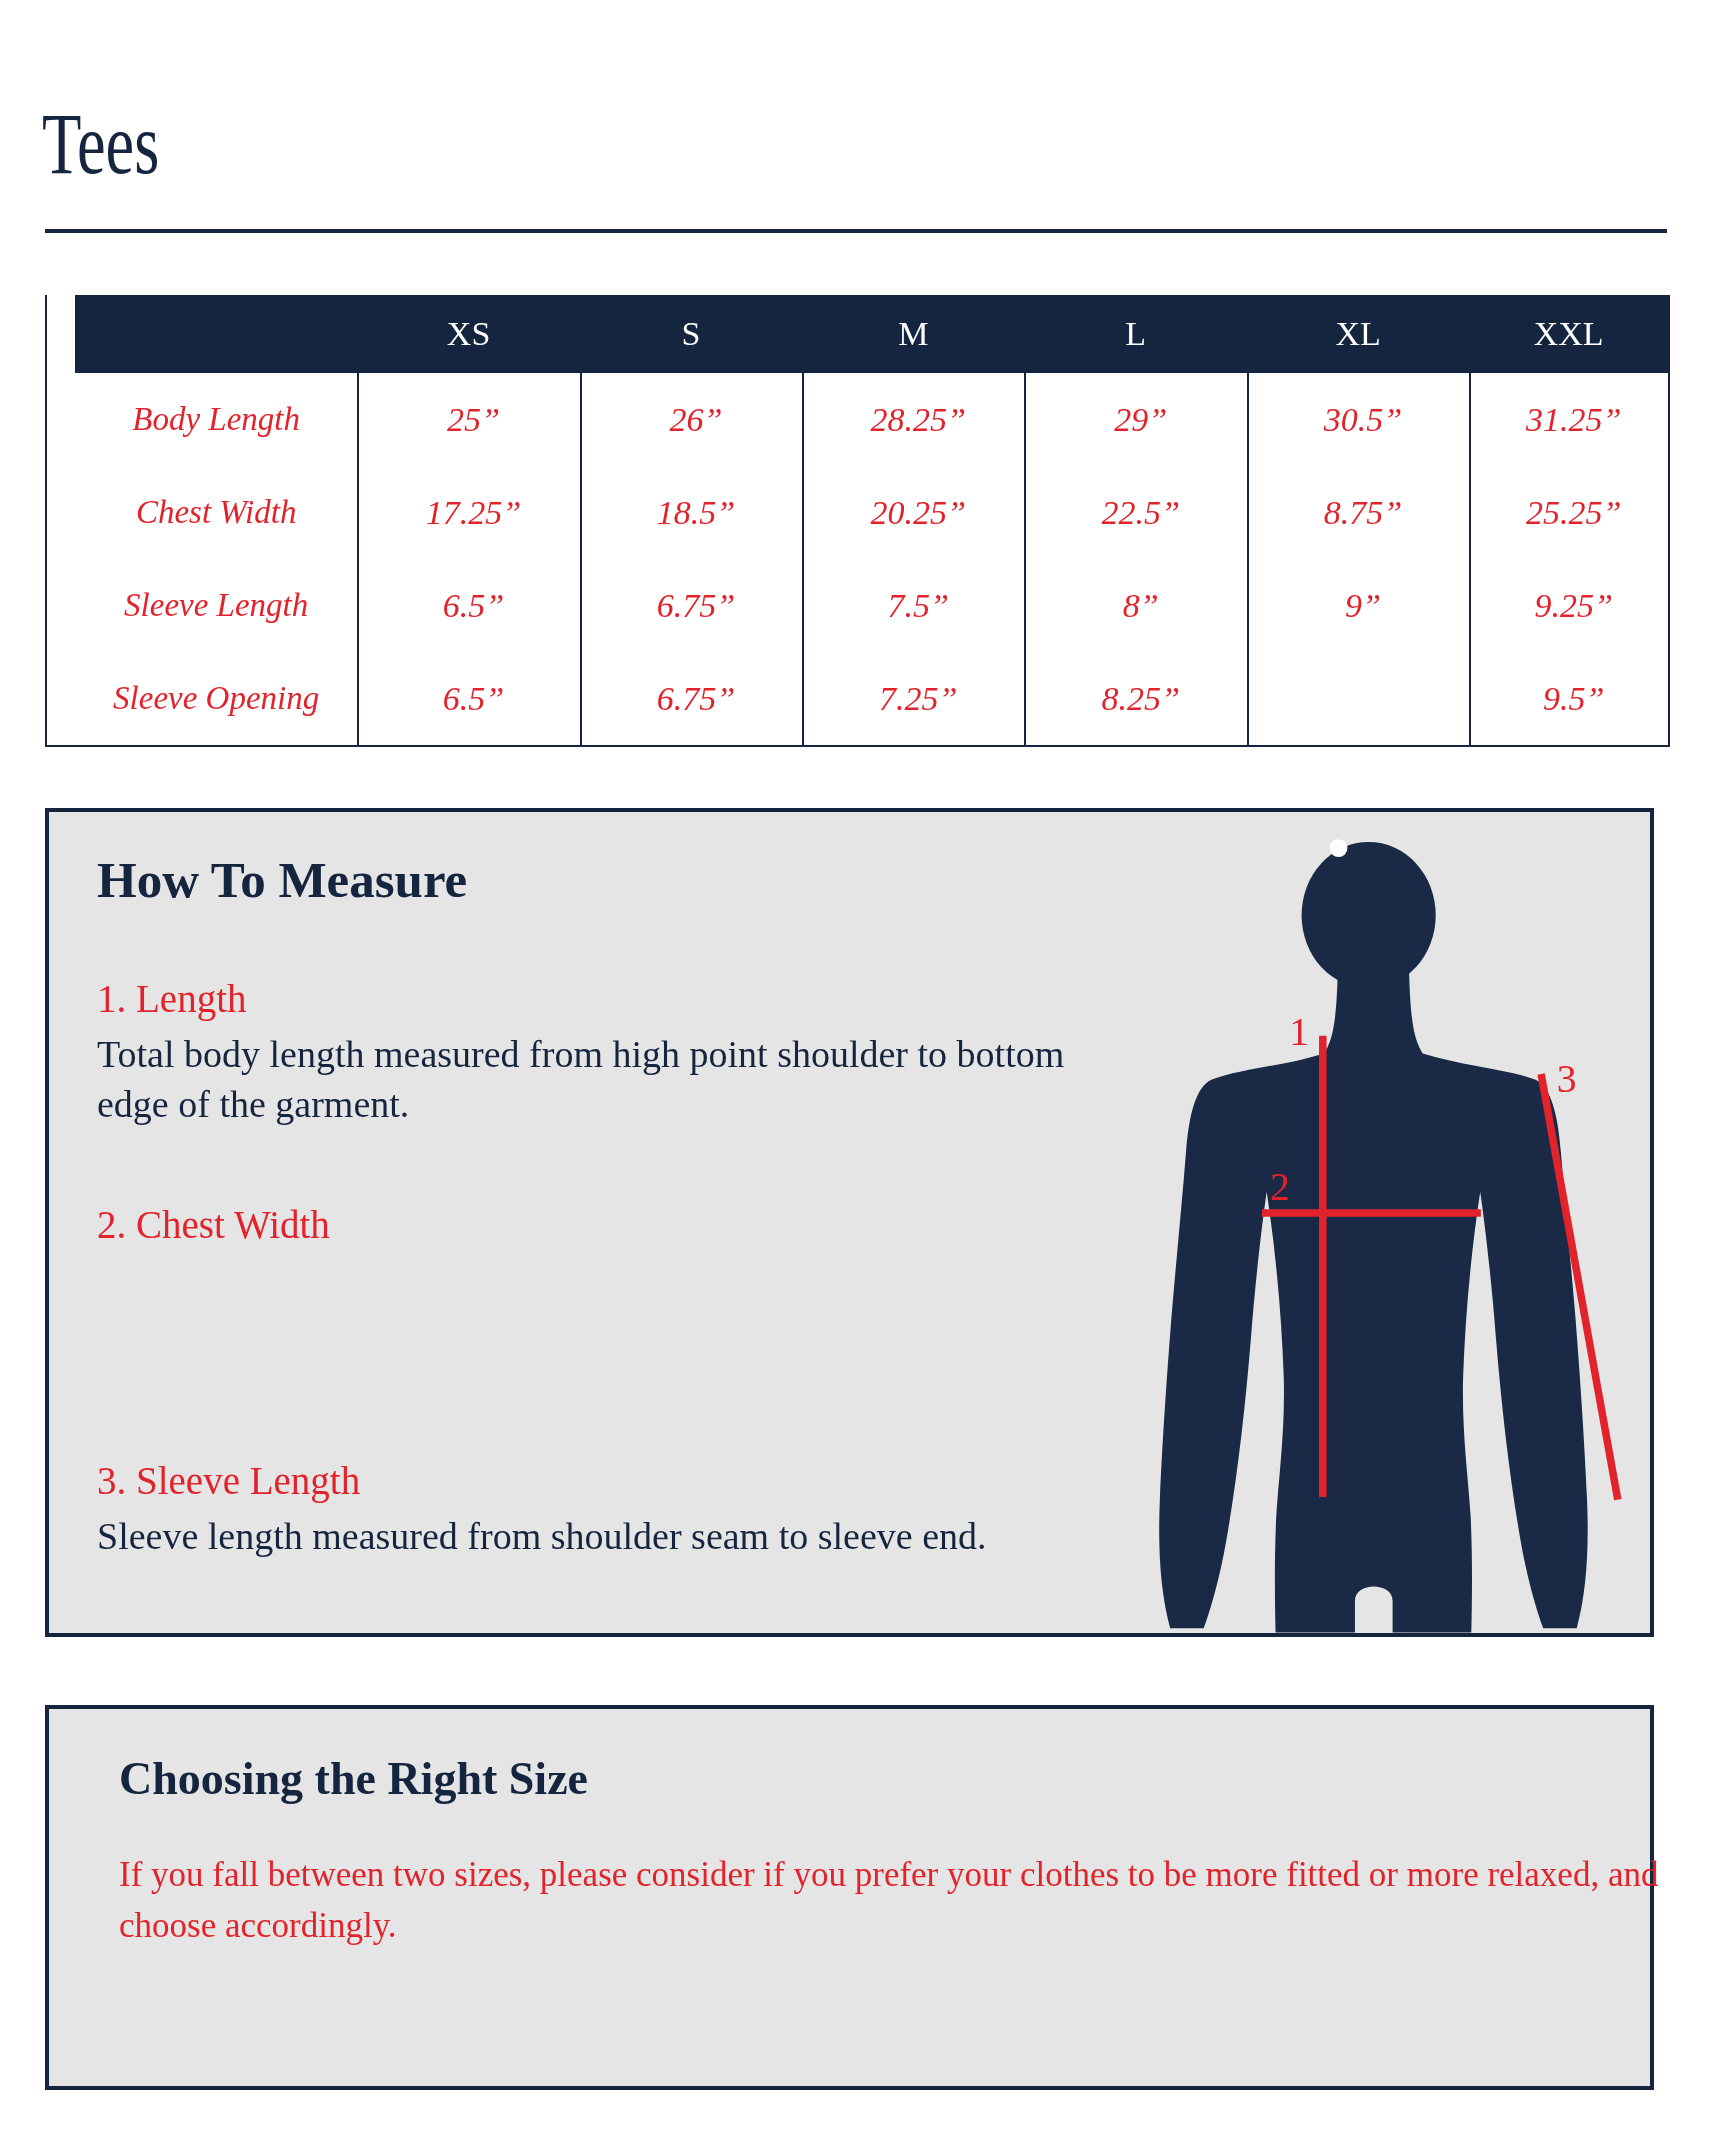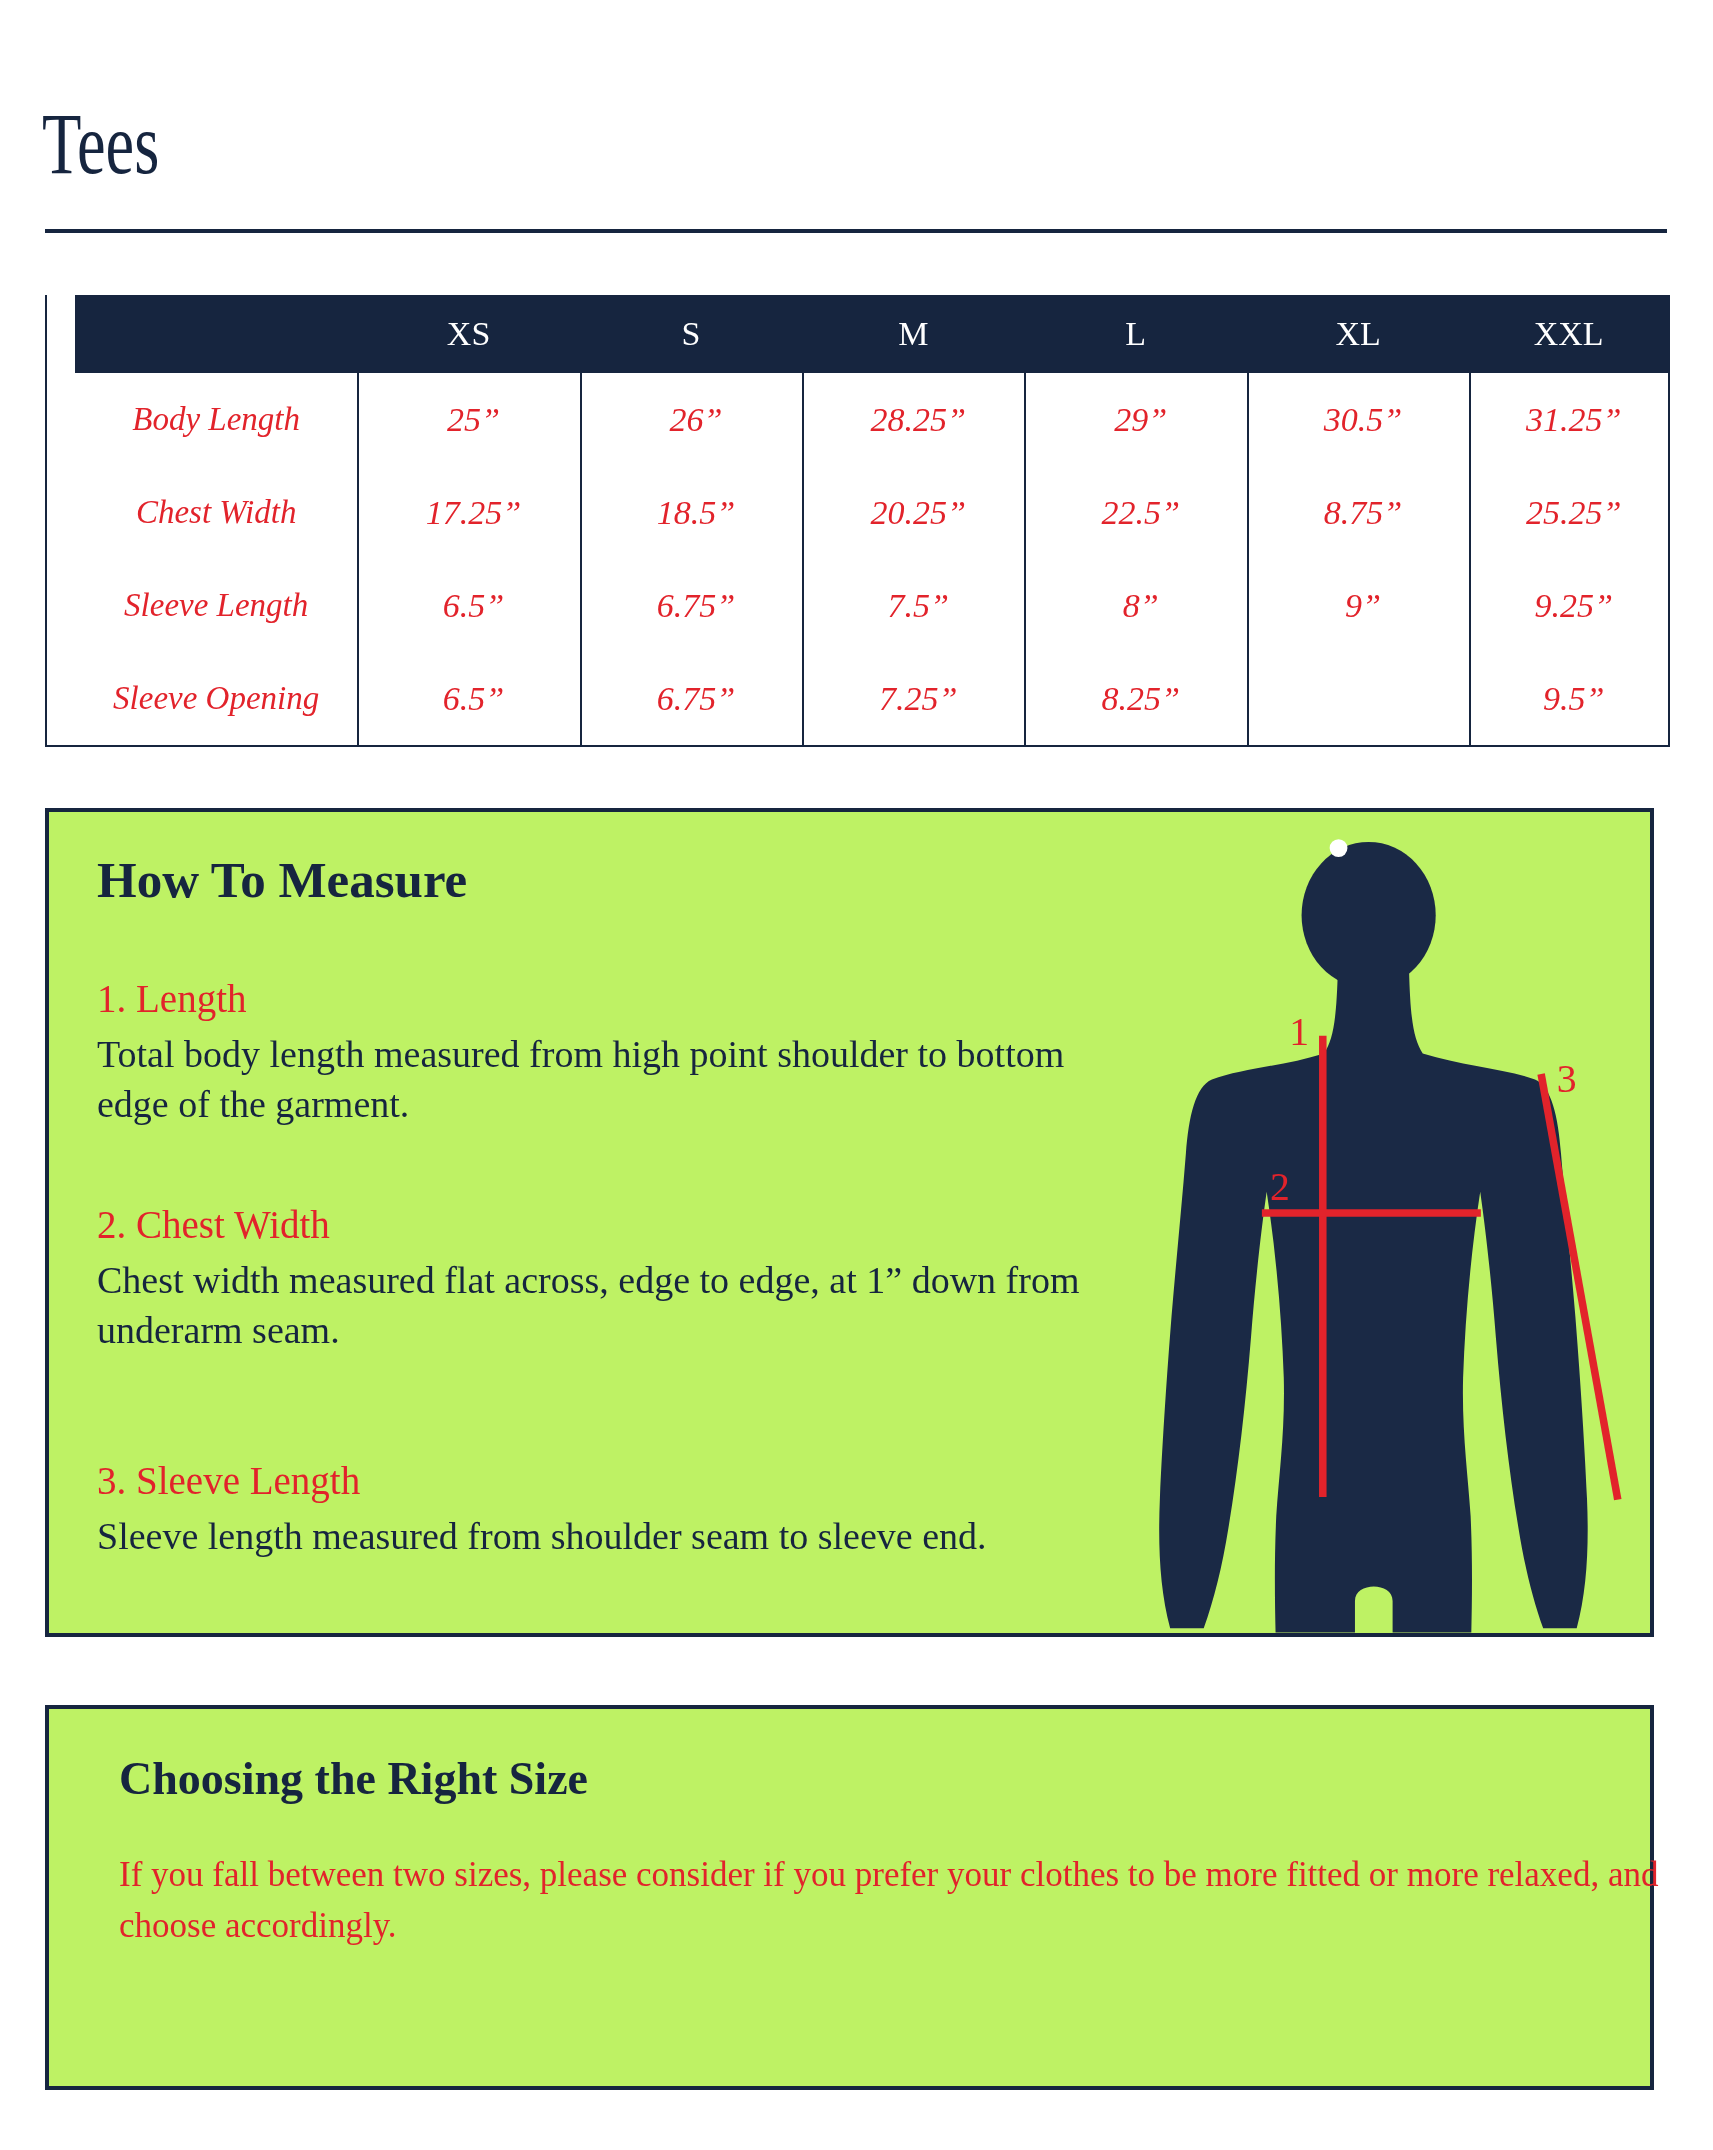--- a/index.html
+++ b/index.html
@@ -47,21 +47,21 @@
   .w-last  { width:202px; }
   .cell {
     height:93px; display:flex; align-items:center; justify-content:center;
     font-size:33px; color:#e2232b; white-space:nowrap;font-style:italic;
   }
   .cell.val { font-size:34px;margin-left:8px; }
 
   
   .box {
     position:absolute; left:45px; width:1609px;
-    border:4.1px solid #16253f; background:#bef264;
+    border:4.1px solid #16253f; background:#e5e5e5;
   }
   .htm-box { top:808px; height:829px; }
   .choose-box { top:1705px; height:385px; }
 
   .section-heading {
     position:absolute;
     font-size:51px; color:#16253f; line-height:1.2; white-space:nowrap;
   }
   .htm-heading { left:48px; top:38px; }
   .choose-heading { left:70px; top:42px; font-size:46px; }
@@ -156,21 +156,20 @@
   <div class="box htm-box">
     <h2 class="section-heading htm-heading">How To Measure</h2>
 
     <div class="step step-1">
       <div class="step-title">1. Length</div>
       <div class="step-desc">Total body length measured from high point shoulder to bottom edge of the garment.</div>
     </div>
 
     <div class="step step-2">
       <div class="step-title">2. Chest Width</div>
-      <div class="step-desc">Chest width measured flat across, edge to edge, at 1” down from underarm seam.</div>
     </div>
 
     <div class="step step-3">
       <div class="step-title">3. Sleeve Length</div>
       <div class="step-desc">Sleeve length measured from shoulder seam to sleeve end.</div>
     </div>
 
     <div class="figure-wrap">
       <svg viewBox="0 0 770 1198">
 

